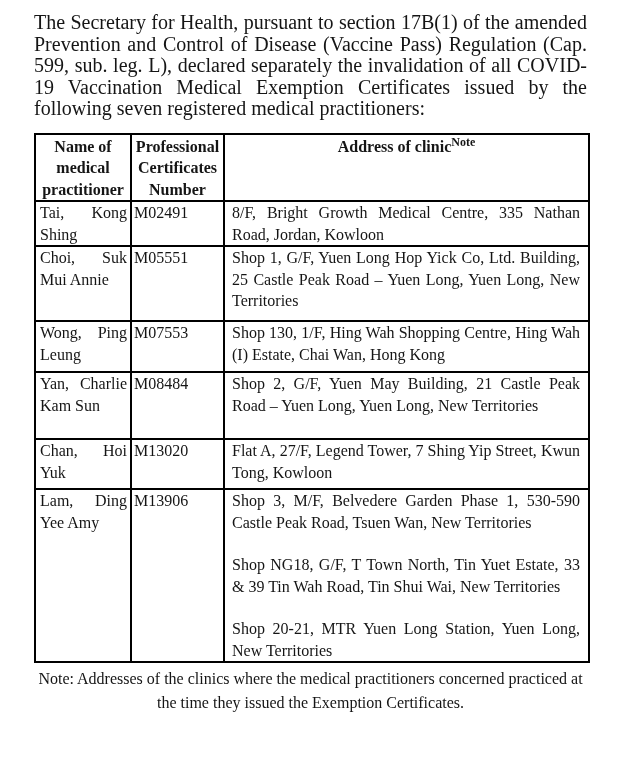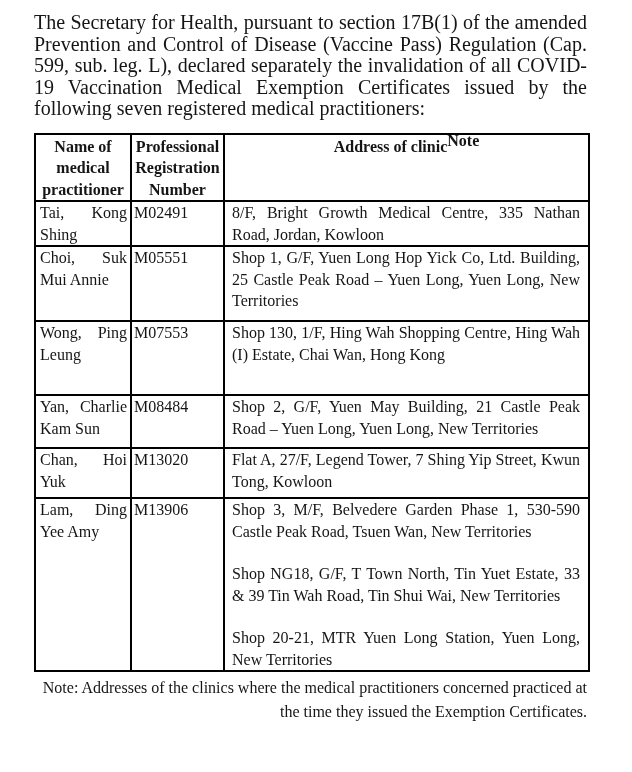--- a/index.html
+++ b/index.html
@@ -21,74 +21,74 @@
     font-size:16px;line-height:21.5px;overflow:hidden;
   }
   col.c-name{width:96px;}
   col.c-reg{width:93px;}
   col.c-addr{width:365px;}
   thead tr{height:55px;}
   th{
     font-weight:bold;text-align:center;
     line-height:18.5px;padding:1px 2px 0 2px;
   }
-  th sup{font-size:16px;font-weight:bold;vertical-align:super;line-height:0;}
+  th sup{font-size:12px;font-weight:bold;vertical-align:super;line-height:0;}
   td.cell-name{text-align:justify;padding:0 3px 0 4px;}
   td.cell-reg{text-align:left;padding:0 2px;}
   td.cell-addr{text-align:justify;padding:0 8px 0 7px;}
   td.cell-addr p{margin:0 0 21px 0;}
   td.cell-addr p:last-child{margin-bottom:0;}
   .note{
-    font-size:16px;line-height:24px;text-align:right;
+    font-size:16px;line-height:24px;text-align:center;
     margin:4px 0 0 0;
   }
 </style>
 </head>
 <body>
 
 <div class="page">
 
   <p class="intro">The Secretary for Health, pursuant to section 17B(1) of the amended Prevention and Control of Disease (Vaccine Pass) Regulation (Cap. 599, sub. leg. L), declared separately the invalidation of all COVID-19 Vaccination Medical Exemption Certificates issued by the following seven registered medical practitioners:</p>
 
   <table class="doc-table">
     <colgroup>
       <col class="c-name">
         <col class="c-reg">
         <col class="c-addr">
     </colgroup>
     <thead>
       <tr>
         <th>Name of medical practitioner</th>
-        <th>Professional Registration Number</th>
+        <th>Professional Certificates Number</th>
         <th><span>Address of clinic</span><sup>Note</sup></th>
       </tr>
     </thead>
     <tbody>
         <tr style="height: 42px;">
           <td class="cell-name">Tai, Kong Shing</td>
           <td class="cell-reg">M02491</td>
           <td class="cell-addr">
             <p>8/F, Bright Growth Medical Centre, 335 Nathan Road, Jordan, Kowloon</p>
           </td>
         </tr>
         <tr style="height: 75px;">
           <td class="cell-name">Choi, Suk Mui Annie</td>
           <td class="cell-reg">M05551</td>
           <td class="cell-addr">
             <p>Shop 1, G/F, Yuen Long Hop Yick Co, Ltd. Building, 25 Castle Peak Road – Yuen Long, Yuen Long, New Territories</p>
           </td>
         </tr>
-        <tr style="height: 74px; padding-left: 36px;">
+        <tr style="height: 51px; padding-left: 36px;">
           <td class="cell-name">Wong, Ping Leung</td>
           <td class="cell-reg">M07553</td>
           <td class="cell-addr">
             <p>Shop 130, 1/F, Hing Wah Shopping Centre, Hing Wah (I) Estate, Chai Wan, Hong Kong</p>
           </td>
         </tr>
-        <tr style="height: 53px;">
+        <tr style="height: 67px;">
           <td class="cell-name">Yan, Charlie Kam Sun</td>
           <td class="cell-reg">M08484</td>
           <td class="cell-addr">
             <p>Shop 2, G/F, Yuen May Building, 21 Castle Peak Road – Yuen Long, Yuen Long, New Territories</p>
           </td>
         </tr>
         <tr style="height: 50px;">
           <td class="cell-name">Chan, Hoi Yuk</td>
           <td class="cell-reg">M13020</td>
           <td class="cell-addr">

